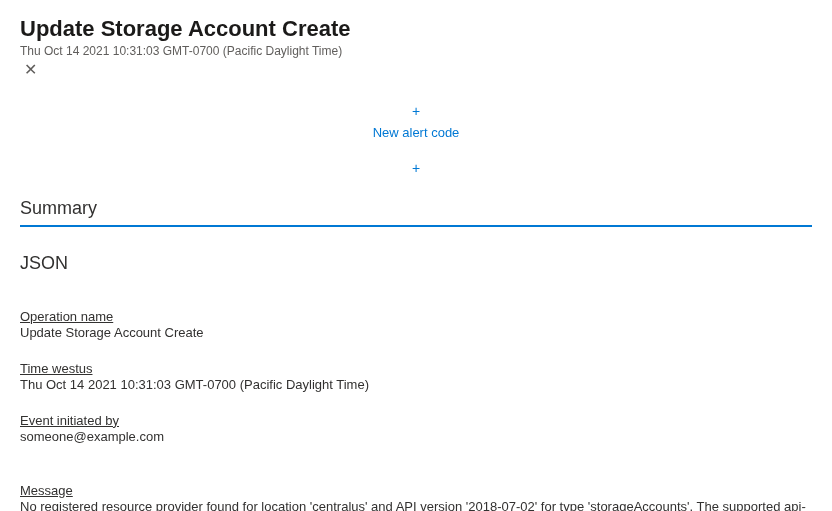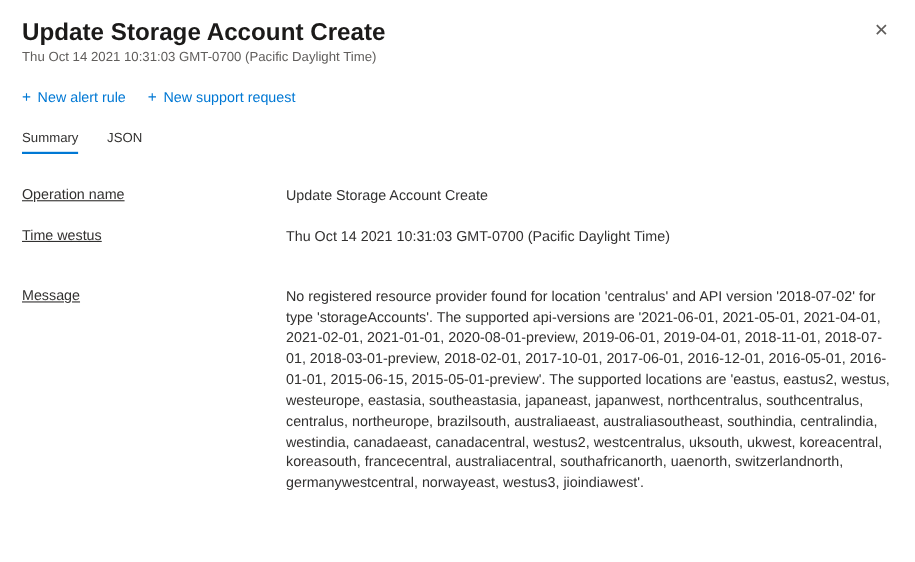--- a/index.html
+++ b/index.html
@@ -1,32 +1,32 @@
 <!DOCTYPE html>
 <html><head>
   <meta charset="utf-8">
   <style>
-    * { box-sizing: border-box; margin: 0; padding: 0; }
+    * { box-sizing: border-box; margin: 0; padding: 0; flex-direction: column; }
     body {
       font-family: "Segoe UI", -apple-system, sans-serif;
       font-size: 13px;
       color: #323130;
       background: #ffffff;
       width: 832px;
       padding: 16px 20px;
     }
     .header-row { display: flex; justify-content: space-between; align-items: flex-start; }
     h1 { font-size: 22px; font-weight: 600; color: #1b1a19; margin-bottom: 2px; }
     .timestamp-sub { font-size: 12px; color: #605e5c; }
     .close-btn { font-size: 16px; color: #605e5c; cursor: pointer; background: none; border: none; padding: 2px 4px; }
     .toolbar { margin-top: 22px; display: flex; gap: 20px; }
     .toolbar-link { color: #0078d4; font-size: 13px; cursor: pointer; display: inline-flex; align-items: center; gap: 6px; }
     .toolbar-link .plus { font-size: 14px; font-weight: 400; }
     .tabs { margin-top: 22px; display: flex; gap: 26px; border-bottom: none; }
-    .tab { font-size: 12px; color: #323130; padding-bottom: 6px; cursor: pointer; }
+    .tab { font-size: 18px; color: #323130; padding-bottom: 6px; cursor: pointer; }
     .tab.active { color: #323130; border-bottom: 2px solid #0078d4; font-weight: 400; }
     .details { margin-top: 20px; }
     .row { display: flex; padding: 9px 0; }
     .label { width: 240px; flex-shrink: 0; color: #323130; font-size: 13px; text-decoration: underline; }
     .value { flex: 1; color: #323130; font-size: 13px; line-height: 1.45; }
     .highlight-red { border: 3px solid #d13438; display: inline-block; padding: 4px 12px 4px 10px; margin-left: -10px; margin-top:-4px; margin-bottom:-4px;}
   </style>
 </head>
 <body>
 
@@ -36,41 +36,44 @@
     <div class="timestamp-sub">Thu Oct 14 2021 10:31:03 GMT-0700 (Pacific Daylight Time)</div>
   </div>
   <button class="close-btn">
     <span>✕</span>
   </button>
 </div>
 
 <div class="toolbar">
   <span class="toolbar-link">
     <span class="plus">+</span>
-    <span>New alert rule</span>
+    <span>New alert code</span>
   </span>
   <span class="toolbar-link">
     <span class="plus">+</span>
-    <span>New support request</span>
   </span>
 </div>
 
 <div class="tabs">
   <div class="tab active">Summary</div>
   <div class="tab">JSON</div>
 </div>
 
 <div class="details">
   <div class="row">
     <div class="label">Operation name</div>
     <div class="value">Update Storage Account Create</div>
   </div>
   <div class="row">
     <div class="label">Time westus</div>
     <div class="value">Thu Oct 14 2021 10:31:03 GMT-0700 (Pacific Daylight Time)</div>
   </div>
   <div class="row">
+    <div class="label">Event initiated by</div>
+    <div class="value">someone@example.com</div>
+  </div>
+  <div class="row">
   </div>
   <div class="row">
     <div class="label">Message</div>
     <div class="value">No registered resource provider found for location 'centralus' and API version '2018-07-02' for type 'storageAccounts'. The supported api-versions are '2021-06-01, 2021-05-01, 2021-04-01, 2021-02-01, 2021-01-01, 2020-08-01-preview, 2019-06-01, 2019-04-01, 2018-11-01, 2018-07-01, 2018-03-01-preview, 2018-02-01, 2017-10-01, 2017-06-01, 2016-12-01, 2016-05-01, 2016-01-01, 2015-06-15, 2015-05-01-preview'. The supported locations are 'eastus, eastus2, westus, westeurope, eastasia, southeastasia, japaneast, japanwest, northcentralus, southcentralus, centralus, northeurope, brazilsouth, australiaeast, australiasoutheast, southindia, centralindia, westindia, canadaeast, canadacentral, westus2, westcentralus, uksouth, ukwest, koreacentral, koreasouth, francecentral, australiacentral, southafricanorth, uaenorth, switzerlandnorth, germanywestcentral, norwayeast, westus3, jioindiawest'.</div>
   </div>
 </div>
 
 </body></html>

